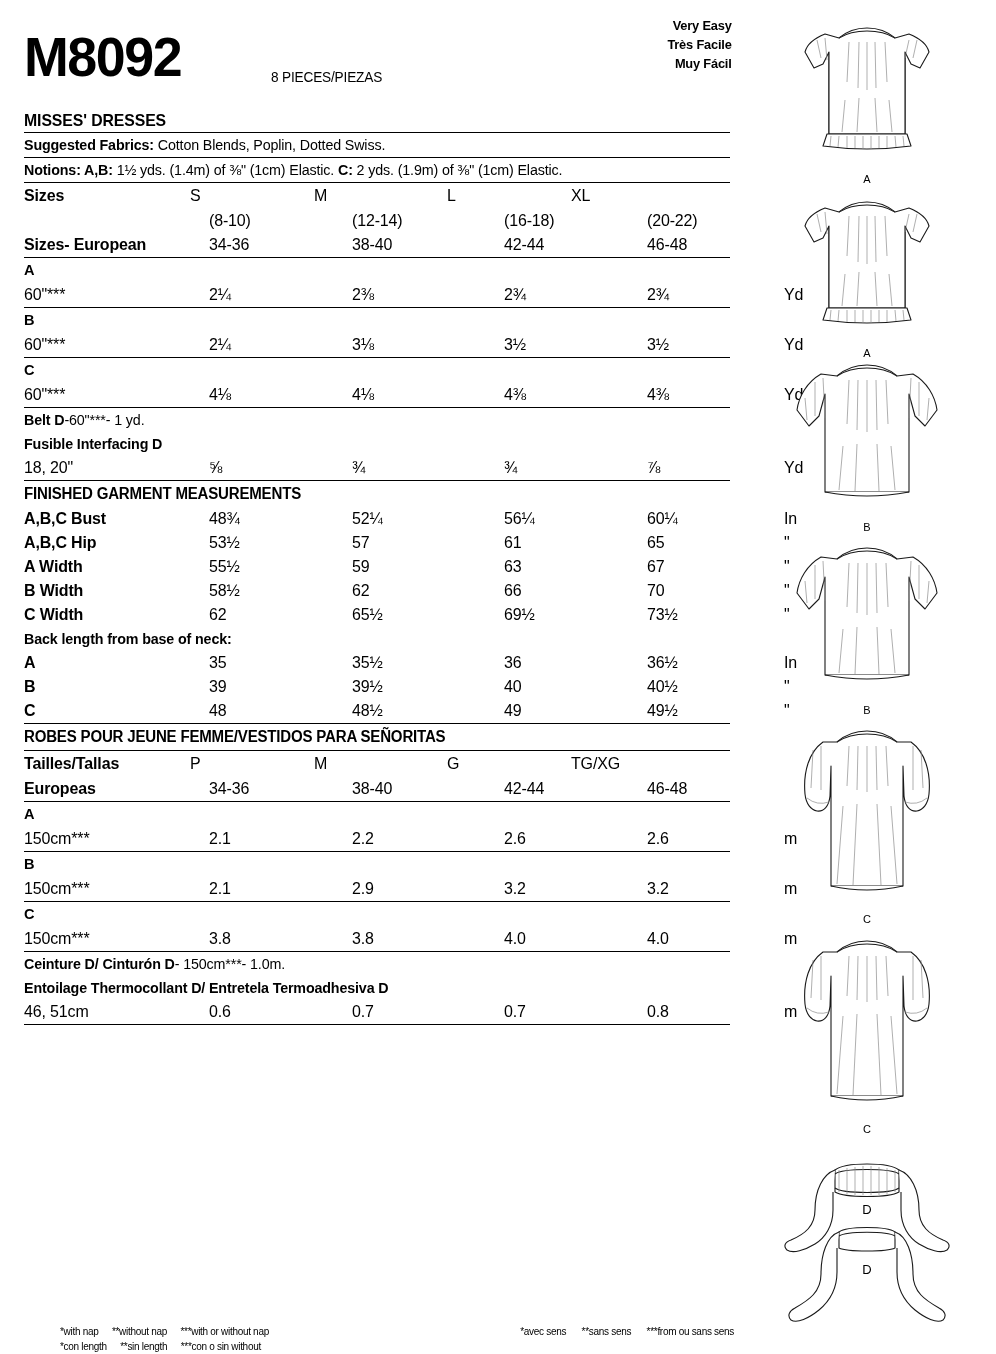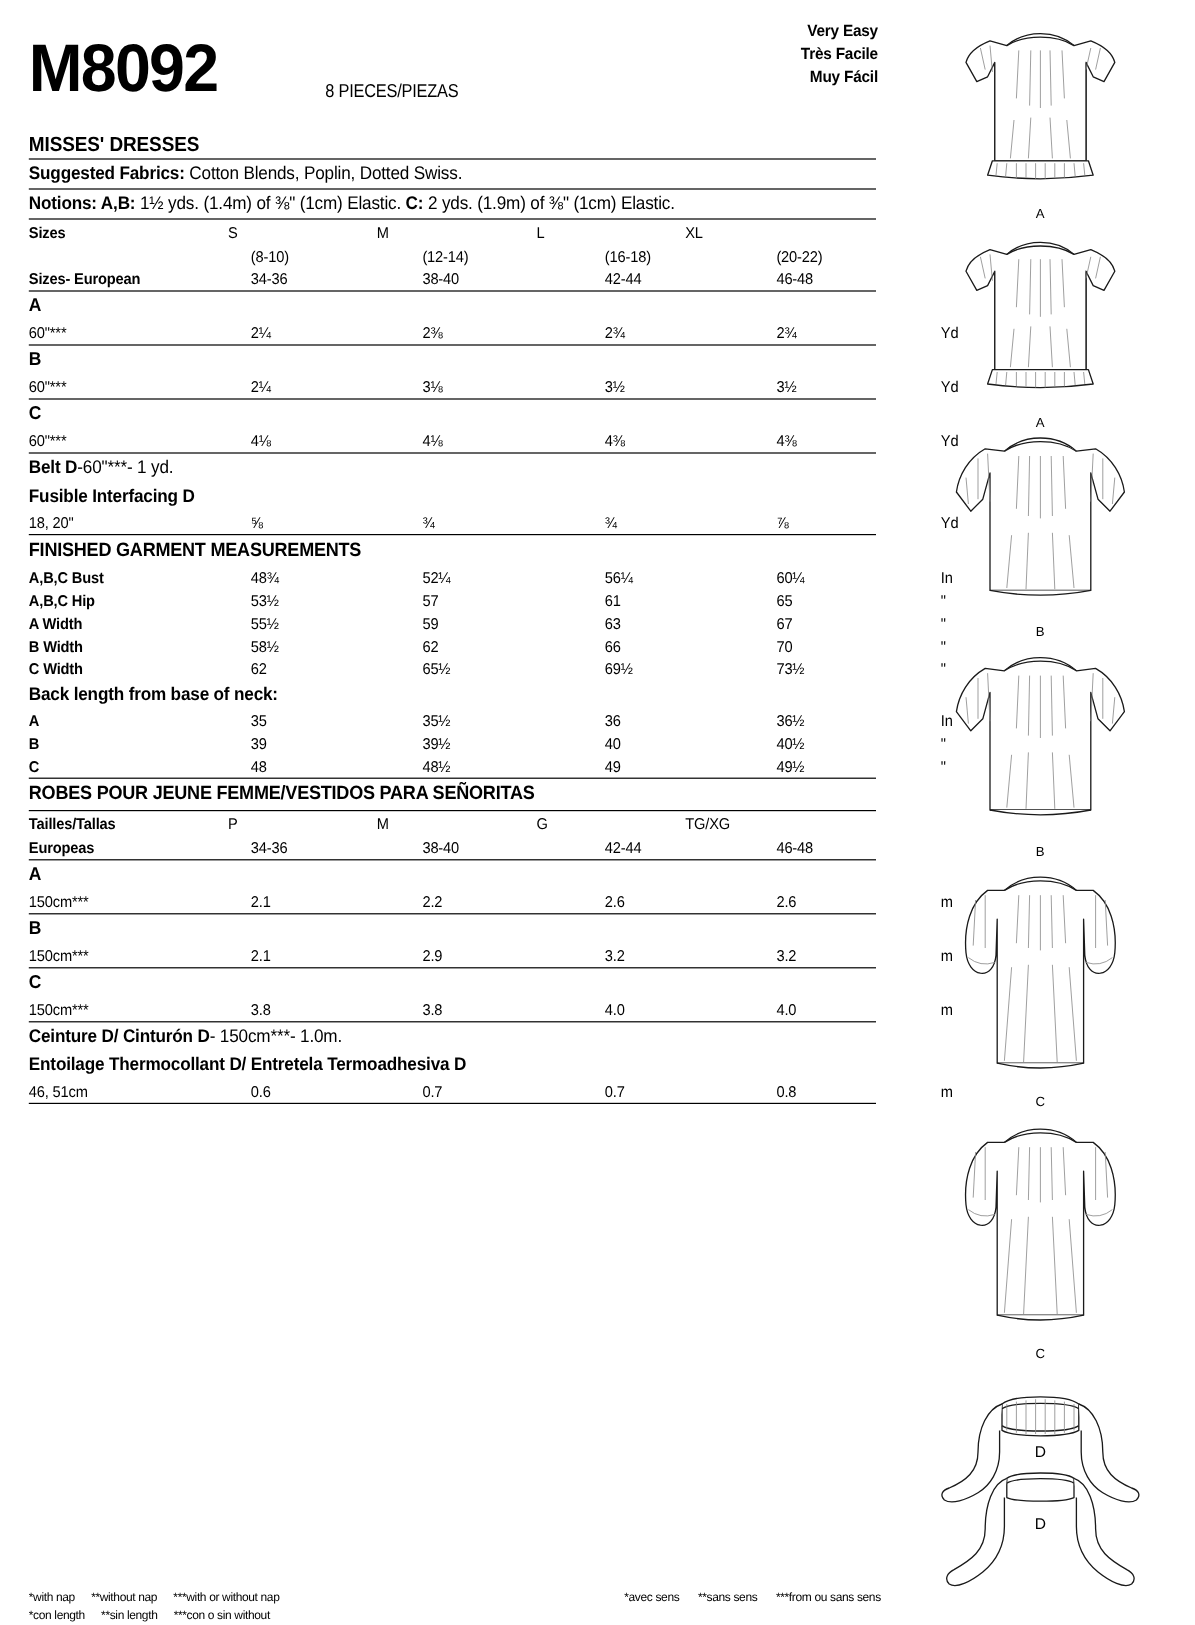--- a/index.html
+++ b/index.html
@@ -44,42 +44,42 @@
     transform: scaleX(0.94); transform-origin: left center;
   }
   .b   { font-weight: 700; }
   .rowtxt { padding: 3px 0 4px 0; }
 
   
   .trow {
     display: grid;
     grid-template-columns: 166px 124px 133px 124px 118px 40px;
     align-items: baseline;
-    font-size: 13px; letter-spacing: -0.15px;
+    font-size: 17px; letter-spacing: -0.15px;
     white-space: nowrap;
   }
   .trow > div { transform: scaleX(0.94); transform-origin: left center; }
   .trow .unit { text-align: left; }
   .sect-letter { font-weight: 700; font-size: 15.5px; }
 
   .pad2 { padding: 2px 0 2px 0; gap: 19px; }
   .pad3 { padding: 3px 0 3px 0; }
 
   .bigsect {
     font-size: 16px; font-weight: 700; letter-spacing: -0.2px;
     padding: 4px 0 4px 0; white-space: nowrap;
     transform: scaleX(0.94); transform-origin: left center;
   }
 
   
   #footnotes {
     position: absolute; left: 0; bottom: 16px; width: 710px;
     font-size: 10px; letter-spacing: -0.3px;
   }
-  #footnotes .fnrow { display: flex; justify-content: space-between; line-height: 1.45; }
+  #footnotes .fnrow { display: flex; justify-content: space-between; line-height: 1.45; margin-left: 36px; }
   #footnotes .fn-left span { margin-right: 11px; }
   #footnotes .fn-right span { margin-left: 13px; }
 
   
   #right { position: absolute; left: 738px; top: 0; width: 258px; height: 1354px; }
   .view { position: absolute; width: 258px; text-align: center; }
   .view svg { display: block; margin: 0 auto; }
   .view-label {
     font-size: 11px; font-weight: 400; text-align: center;
     margin-top: 1px; letter-spacing: 0.3px;

